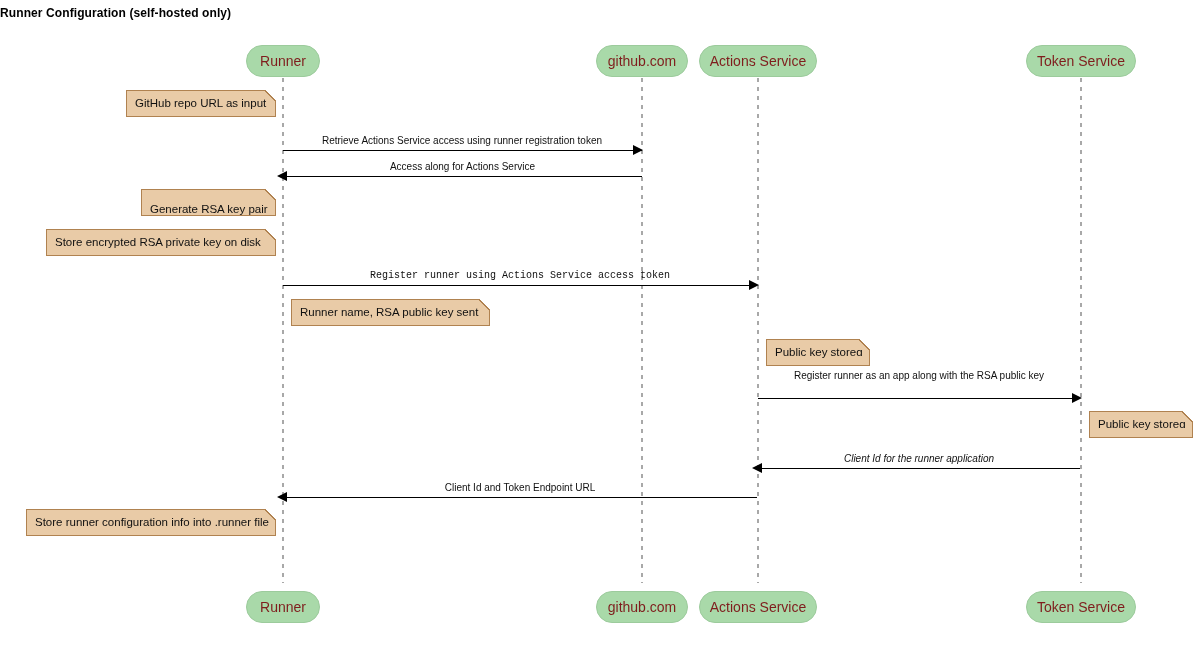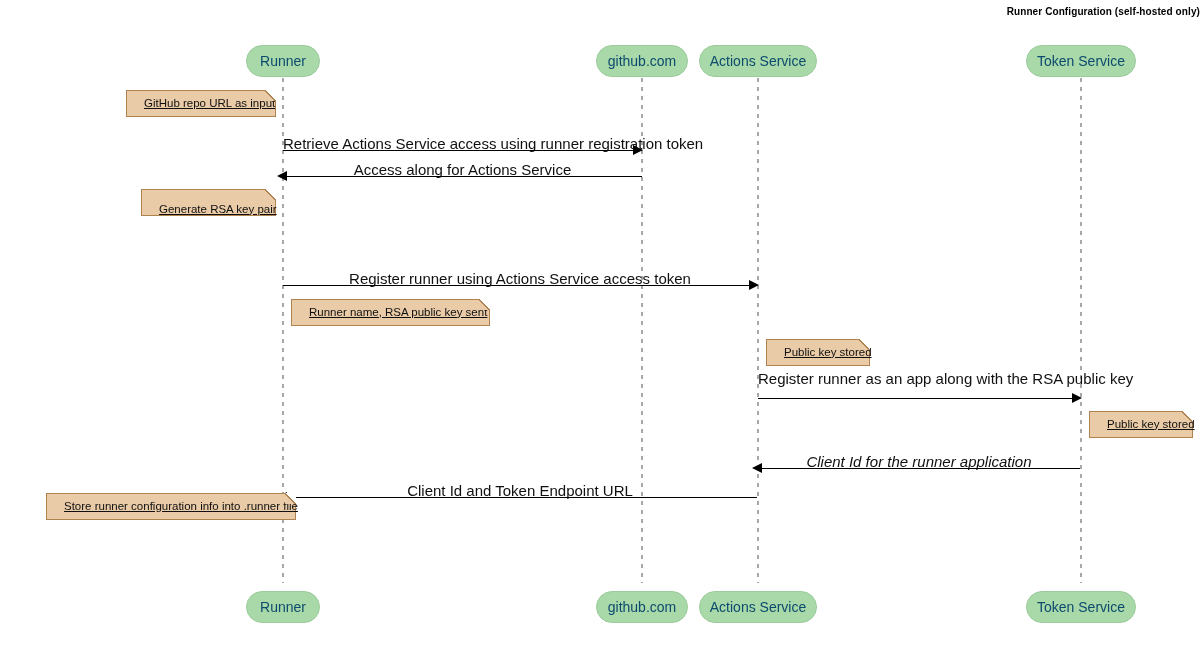--- a/index.html
+++ b/index.html
@@ -16,22 +16,22 @@
     width: 1200px;
     height: 647px;
     overflow: hidden;
     background: #ffffff;
   }
   .title {
     position: absolute;
     left: 0;
     top: 6px;
     width: 1200px;
-    text-align: right;
-    font-size: 10px;
+    text-align: left;
+    font-size: 12px;
     font-weight: bold;
     color: #000000;
     letter-spacing: 0.1px;
   }
   
   .lifeline {
     position: absolute;
     width: 2px;
     background-image: linear-gradient(to bottom, #a8a8a8 0px, #a8a8a8 4px, rgba(255,255,255,0) 4px, rgba(255,255,255,0) 9px);
     background-size: 2px 9px;
@@ -42,39 +42,38 @@
     position: absolute;
     height: 32px;
     border-radius: 16px;
     background: #a9d9a9;
     border: 1px solid #9ccb9c;
     box-sizing: border-box;
     display: flex;
     align-items: center;
     justify-content: center;
     font-size: 14px;
-    color: #0c4a6e;
+    color: #7f1d1d;
     white-space: nowrap;
     padding: 0 14px;
   }
   
   .note {
     position: absolute;
     background: #e9cba7;
     border: 1px solid #b08250;
     box-sizing: border-box;
     font-size: 11.5px;
     color: #101010;
     line-height: 1;
     display: flex;
     align-items: center;
-    padding: 0 8px 0 17px;
+    padding: 0 8px 0 8px;
     white-space: nowrap;
     height: 27px;
-    text-decoration: underline;
   }
   .note .fold2 {
     position: absolute;
     top: -1px;
     right: -1px;
     width: 11px;
     height: 11px;
     box-sizing: border-box;
     background: linear-gradient(to bottom left, #ffffff 49.4%, #b08250 49.4%, #b08250 55%, #e9cba7 55%);
   }
@@ -92,21 +91,21 @@
     border-bottom: 5px solid transparent;
   }
   .arrowhead.right {
     border-left: 10px solid #000000;
   }
   .arrowhead.left {
     border-right: 10px solid #000000;
   }
   .msg-label {
     position: absolute;
-    font-size: 15px;
+    font-size: 10px;
     color: #101010;
     white-space: nowrap;
     text-align: center;
     line-height: 1;
   }
 </style>
 </head>
 <body>
 
 <div id="diagram">
@@ -155,22 +154,26 @@
 
   <div class="msg-label" style="left:283px; top:162px; width:359px;">Access along for Actions Service</div>
   <div class="msg-line" style="left:283px; top:176px; width:359px;"></div>
   <div class="arrowhead left" style="left:277px; top:171px;"></div>
 
   <div class="note" style="left:141px; top:189px; width:135px;align-items:flex-end;">
     <span>Generate RSA key pair</span>
     <span class="fold2"></span>
   </div>
 
-
-  <div class="msg-label" style="left:283px; top:271px; width:474px;">Register runner using Actions Service access token</div>
+  <div class="note" style="left:46px; top:229px; width:230px;">
+    <span>Store encrypted RSA private key on disk</span>
+    <span class="fold2"></span>
+  </div>
+
+  <div class="msg-label" style="left:283px; top:271px; width:474px;font-family:Liberation Mono, monospace;">Register runner using Actions Service access token</div>
   <div class="msg-line" style="left:283px; top:285px; width:474px;"></div>
   <div class="arrowhead right" style="left:749px; top:280px;"></div>
 
   <div class="note" style="left:291px; top:299px; width:199px;">
     <span>Runner name, RSA public key sent</span>
     <span class="fold2"></span>
   </div>
 
   <div class="note" style="left:766px; top:339px; width:104px;">
     <span>Public key stored</span>
@@ -187,19 +190,19 @@
   </div>
 
   <div class="msg-label" style="left:758px; top:454px; width:322px;font-style:italic;">Client Id for the runner application</div>
   <div class="msg-line" style="left:758px; top:468px; width:322px;"></div>
   <div class="arrowhead left" style="left:752px; top:463px;"></div>
 
   <div class="msg-label" style="left:283px; top:483px; width:474px;">Client Id and Token Endpoint URL</div>
   <div class="msg-line" style="left:283px; top:497px; width:474px;"></div>
   <div class="arrowhead left" style="left:277px; top:492px;"></div>
 
-  <div class="note" style="left:26px; top:493px; width:250px;margin-left:20px;">
+  <div class="note" style="left:26px; top:509px; width:250px;">
     <span>Store runner configuration info into .runner file</span>
     <span class="fold2"></span>
   </div>
 
 
 </div>
 
 </body></html>

